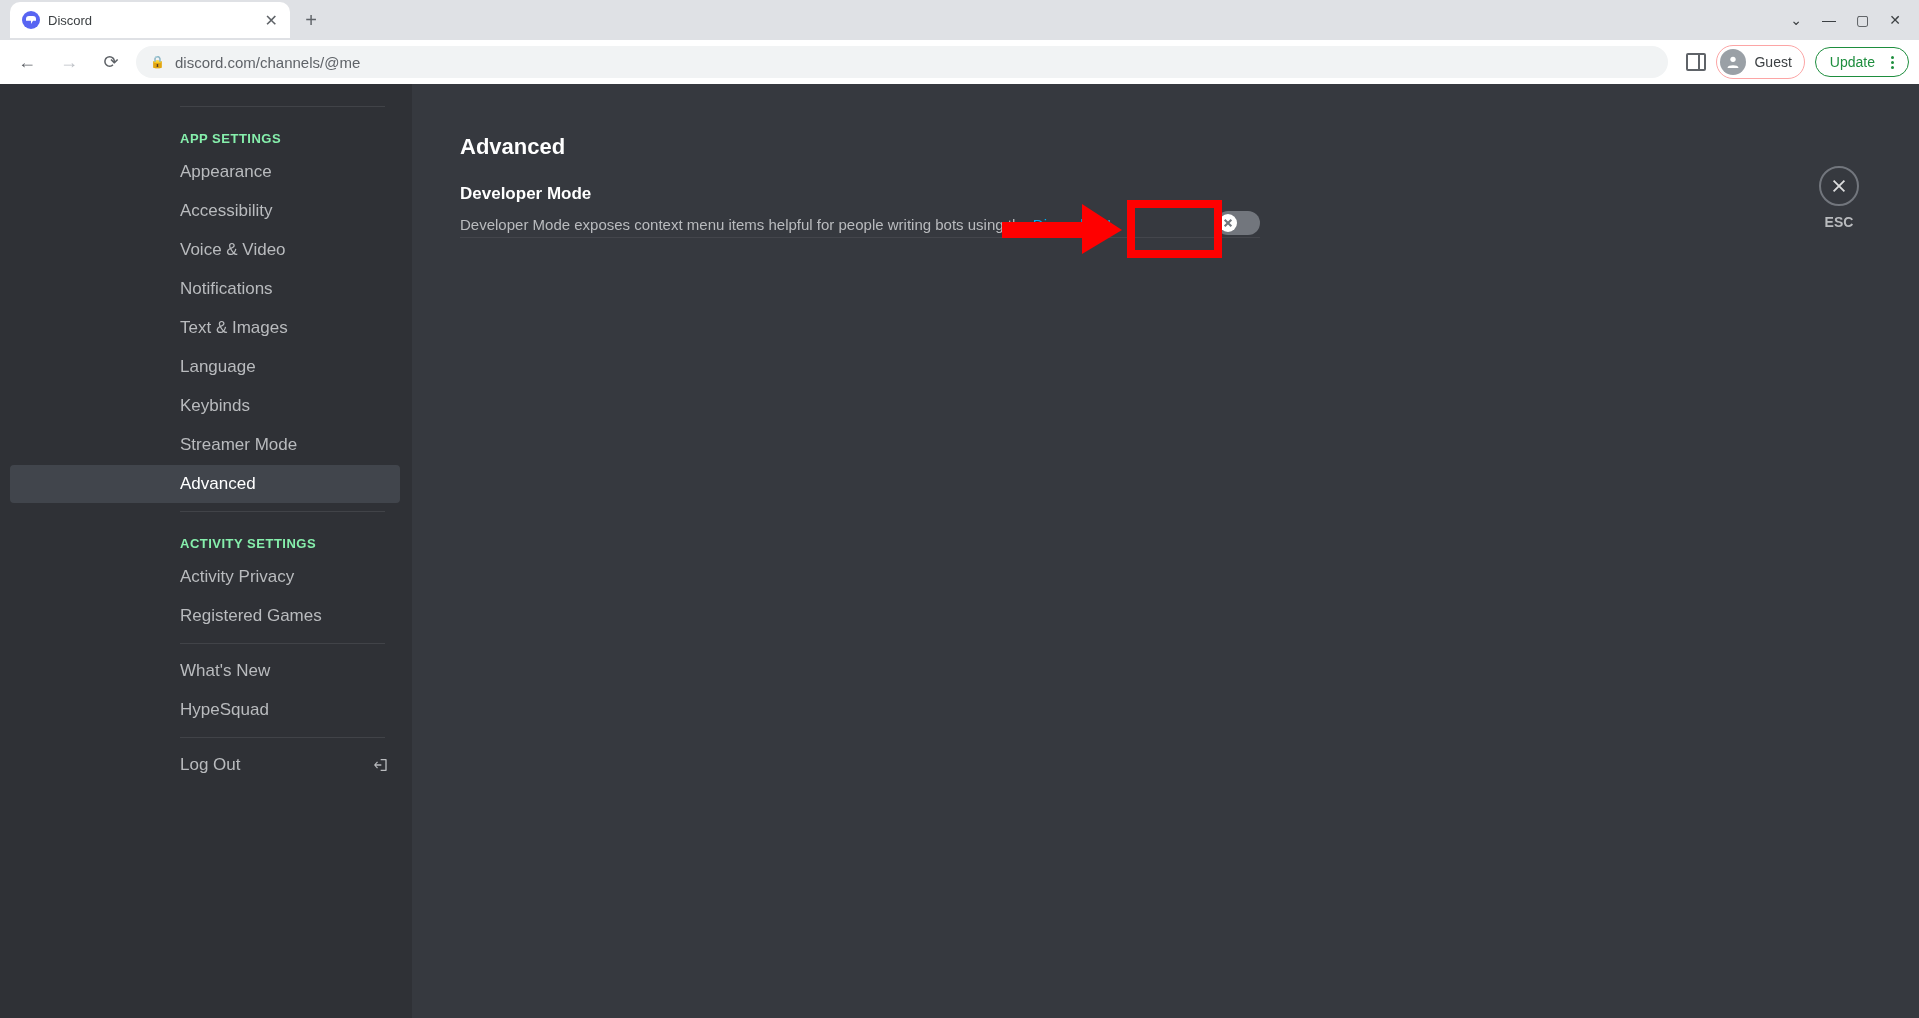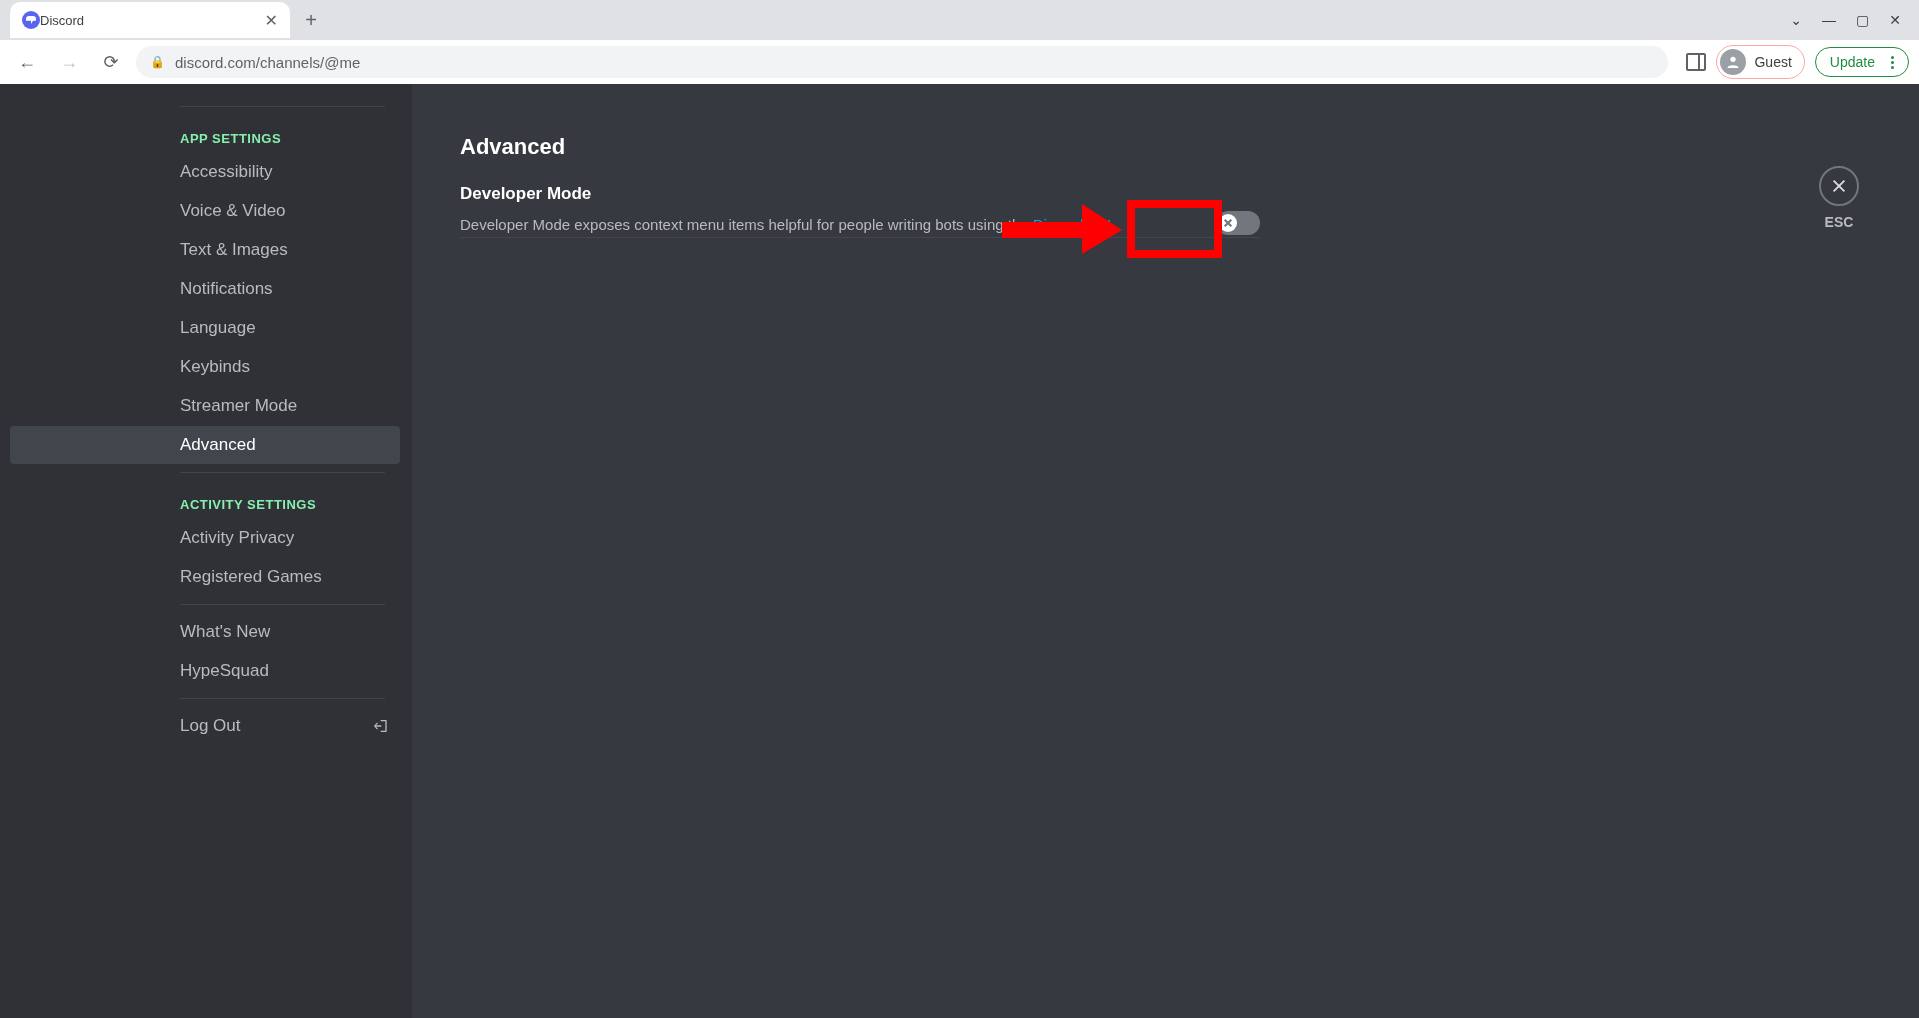--- a/index.html
+++ b/index.html
@@ -26,20 +26,21 @@
   flex: 1;
 }
 .tab {
   background: #fff;
   height: 36px;
   width: 280px;
   border-radius: 10px 10px 0 0;
   display: flex;
   align-items: center;
   padding: 0 12px;
+  gap: 8px;
   font-size: 13px;
   color: #3c4043;
 }
 .tab .favicon {
   width: 18px;
   height: 18px;
   background: #5865f2;
   border-radius: 50%;
   display: flex;
   align-items: center;
@@ -327,24 +328,25 @@
           <span></span>
         </div>
     </div>
   </div>
 </div>
 
 <div class="discord-app">
   <div class="sidebar">
     <hr class="sidebar-hr">
     <div class="sidebar-heading">APP SETTINGS</div>
+    <div class="sidebar-item">Appearance</div>
     <div class="sidebar-item">Accessibility</div>
     <div class="sidebar-item">Voice &amp; Video</div>
+    <div class="sidebar-item">Notifications</div>
     <div class="sidebar-item">Text &amp; Images</div>
-    <div class="sidebar-item">Notifications</div>
     <div class="sidebar-item">Language</div>
     <div class="sidebar-item">Keybinds</div>
     <div class="sidebar-item">Streamer Mode</div>
     <div class="sidebar-item selected">Advanced</div>
     <hr class="sidebar-hr">
     <div class="sidebar-heading">ACTIVITY SETTINGS</div>
     <div class="sidebar-item">Activity Privacy</div>
     <div class="sidebar-item">Registered Games</div>
     <hr class="sidebar-hr">
     <div class="sidebar-item">What's New</div>

